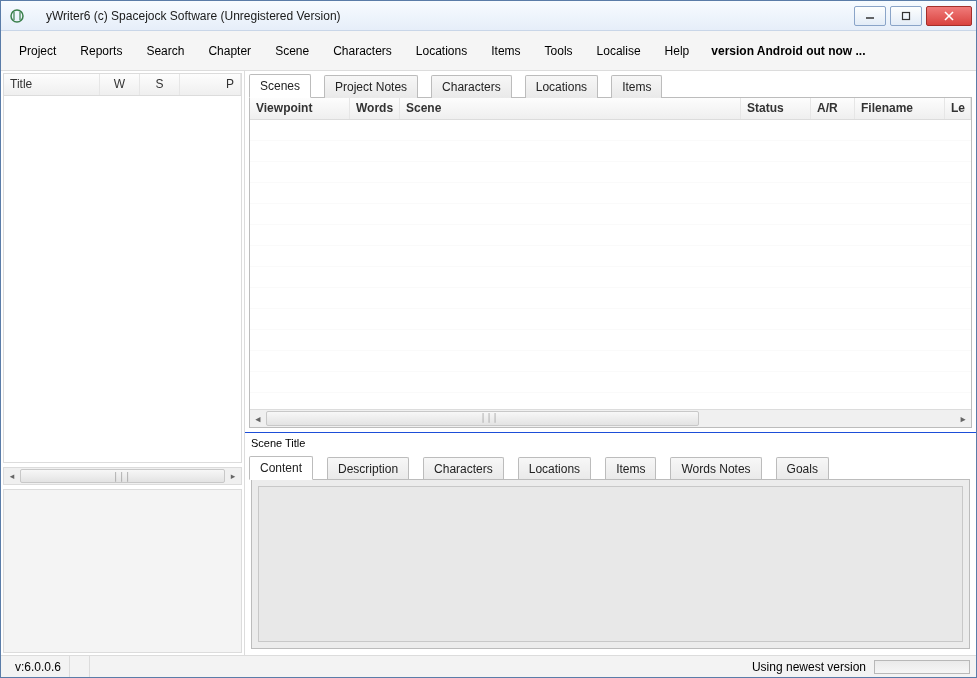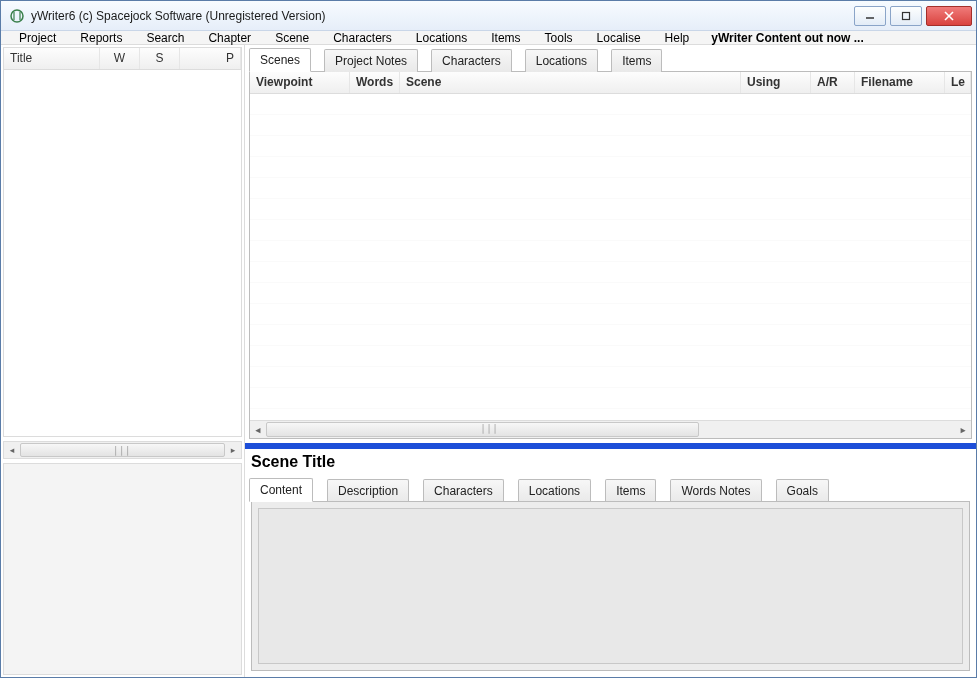--- a/index.html
+++ b/index.html
@@ -1,29 +1,29 @@
 <!DOCTYPE html>
 <html><head>
 <meta charset="utf-8">
 <style>
   * { box-sizing: border-box; }
   html, body { margin: 0; padding: 0; font-family: "Segoe UI", Tahoma, sans-serif; font-size: 12px; color: #000; }
   body { background: #fff; width: 977px; height: 678px; overflow: hidden; }
 
   
   .window { width: 977px; height: 678px; border: 1px solid #5a7ca8; background: #fff; display: flex; flex-direction: column; position: relative; }
-  .titlebar { height: 30px; background: linear-gradient(#f7fbff,#e6eef9); display: flex; align-items: center; padding: 0 4px; border-bottom: 1px solid #c9d6e8; }
+  .titlebar { height: 30px; background: linear-gradient(#f7fbff,#e6eef9); display: flex; align-items: center; padding: 0 4px; border-bottom: 1px solid #c9d6e8; gap: 15px; }
   .titlebar .app-icon { width: 16px; height: 16px; margin: 0 6px 0 4px; display: inline-flex; align-items: center; justify-content: center; }
   .titlebar .title { flex: 1; color: #1a1a1a; font-size: 12px; }
   .win-btns { display: flex; gap: 4px; }
   .win-btn { width: 32px; height: 20px; border: 1px solid #8aa4c8; border-radius: 2px; background: linear-gradient(#fdfefe,#e3ecf7); display: flex; align-items: center; justify-content: center; font-size: 10px; color: #333; }
   .win-btn.close { width: 46px; background: linear-gradient(#f07b7a,#d9433f); border-color: #a32e2a; color: #fff; font-weight: bold; }
 
   
-  .menubar { height: 14px; background: #f5f5f5; display: flex; align-items: center; padding: 0 6px; border-bottom: 1px solid #dcdcdc; gap: 0; }
+  .menubar { height: 40px; background: #f5f5f5; display: flex; align-items: center; padding: 0 6px; border-bottom: 1px solid #dcdcdc; gap: 0; }
   .menubar .menuitem { padding: 4px 12px; cursor: default; }
   .menubar .promo { font-weight: bold; padding: 4px 10px; }
 
   
   .main { flex: 1; display: flex; min-height: 0; }
   .leftpane { width: 244px; display: flex; flex-direction: column; border-right: 1px solid #dcdcdc; }
   .rightpane { flex: 1; display: flex; flex-direction: column; min-width: 0; }
 
   
   .chapter-table { flex: 0 0 390px; border: 1px solid #dcdcdc; margin: 2px; display: flex; flex-direction: column; background: #7dd3fc; }
@@ -52,21 +52,21 @@
   .scene-headers .col { border-right: 1px solid #e6e6e6; padding: 3px 6px; font-size: 12px; color: #333; white-space: nowrap; overflow:hidden; }
 
   .scene-hscroll { height: 18px; background: #f0f0f0; border-top: 1px solid #dcdcdc; position: relative; }
   .scene-hscroll .arrow{position:absolute; top:0; bottom:0; width:16px; display:flex; align-items:center; justify-content:center; font-size:9px; color:#666;}
   .scene-hscroll .arrow.left{left:0;} .scene-hscroll .arrow.right{right:0;}
   .scene-hscroll .thumb{position:absolute; left:16px; width:60%; top:1px; bottom:1px; background:linear-gradient(#f7f7f7,#e3e3e3); border:1px solid #c8c8c8; border-radius:2px;}
   .scene-hscroll .grip{position:absolute; left:32%; font-size:8px; color:#888; letter-spacing:1px; top:3px;}
 
   
   .scene-detail { border-top: 0; margin-top: 2px; display:flex; flex-direction:column; }
-  .scene-title-row { padding: 4px 6px; font-size: 16px; border-top:6px solid #1d4ed8;font-weight:bold; }
+  .scene-title-row { padding: 4px 6px; font-size: 11px; border-top:1px solid #1d4ed8; }
   .detail-tabstrip { display: flex; align-items: flex-end; height: 26px; padding: 2px 4px 0 4px; gap: 14px; }
   .detail-panel { border: 1px solid #bcbcbc; margin: 0 6px 6px 6px; height: 170px; background: #ececec; position:relative; }
   .detail-panel .inner { position:absolute; inset:6px; border:1px solid #c8c8c8; background:#e8e8e8; }
 
   
   .statusbar { height: 22px; border-top: 1px solid #dcdcdc; background: #f3f3f3; display: flex; align-items: center; padding: 0 6px; font-size: 12px; }
   .statusbar .cell { padding: 0 8px; border-right: 1px solid #dcdcdc; height: 100%; display: flex; align-items: center; }
   .statusbar .spacer { flex: 1; }
   .statusbar .progress { width: 96px; height: 14px; border: 1px solid #b8b8b8; background: linear-gradient(#eaeaea,#f6f6f6); margin-left: 8px; }
 </style>
@@ -108,21 +108,21 @@
     <span class="menuitem">Reports</span>
     <span class="menuitem">Search</span>
     <span class="menuitem">Chapter</span>
     <span class="menuitem">Scene</span>
     <span class="menuitem">Characters</span>
     <span class="menuitem">Locations</span>
     <span class="menuitem">Items</span>
     <span class="menuitem">Tools</span>
     <span class="menuitem">Localise</span>
     <span class="menuitem">Help</span>
-    <span class="promo">yWriter Content out now ...</span>
+    <span class="promo">version Android out now ...</span>
   </div>
 
   <div class="main">
 
     <div class="leftpane">
       <div class="chapter-table">
         <div class="col-headers">
           <div class="col" style="width:96px">Title</div>
           <div class="col" style="width:40px;text-align:center">W</div>
           <div class="col" style="width:40px;text-align:center">S</div>
@@ -147,21 +147,21 @@
         <div class="tab">Characters</div>
         <div class="tab">Locations</div>
         <div class="tab">Items</div>
       </div>
 
       <div class="tabpanel scene-table" style="flex:1; min-height:0;">
         <div class="scene-headers">
           <div class="col" style="width:100px">Viewpoint</div>
           <div class="col" style="width:50px">Words</div>
           <div class="col" style="flex:1">Scene</div>
-          <div class="col" style="width:70px">Using</div>
+          <div class="col" style="width:70px">Status</div>
           <div class="col" style="width:44px">A/R</div>
           <div class="col" style="width:90px">Filename</div>
           <div class="col" style="width:26px">Le</div>
         </div>
         <div class="grid"></div>
         <div class="scene-hscroll">
           <span class="arrow left">◂</span>
           <div class="thumb"></div>
           <span class="grip">│││</span>
           <span class="arrow right">▸</span>
@@ -180,14 +180,21 @@
           <div class="tab">Goals</div>
         </div>
         <div class="detail-panel">
           <div class="inner"></div>
         </div>
       </div>
 
     </div>
   </div>
 
+  <div class="statusbar">
+    <div class="cell">v:6.0.0.6</div>
+    <div class="cell" style="width:20px"></div>
+    <div class="spacer"></div>
+    <span>Using newest version</span>
+    <div class="progress"></div>
+  </div>
 
 </div>
 
 </body></html>

